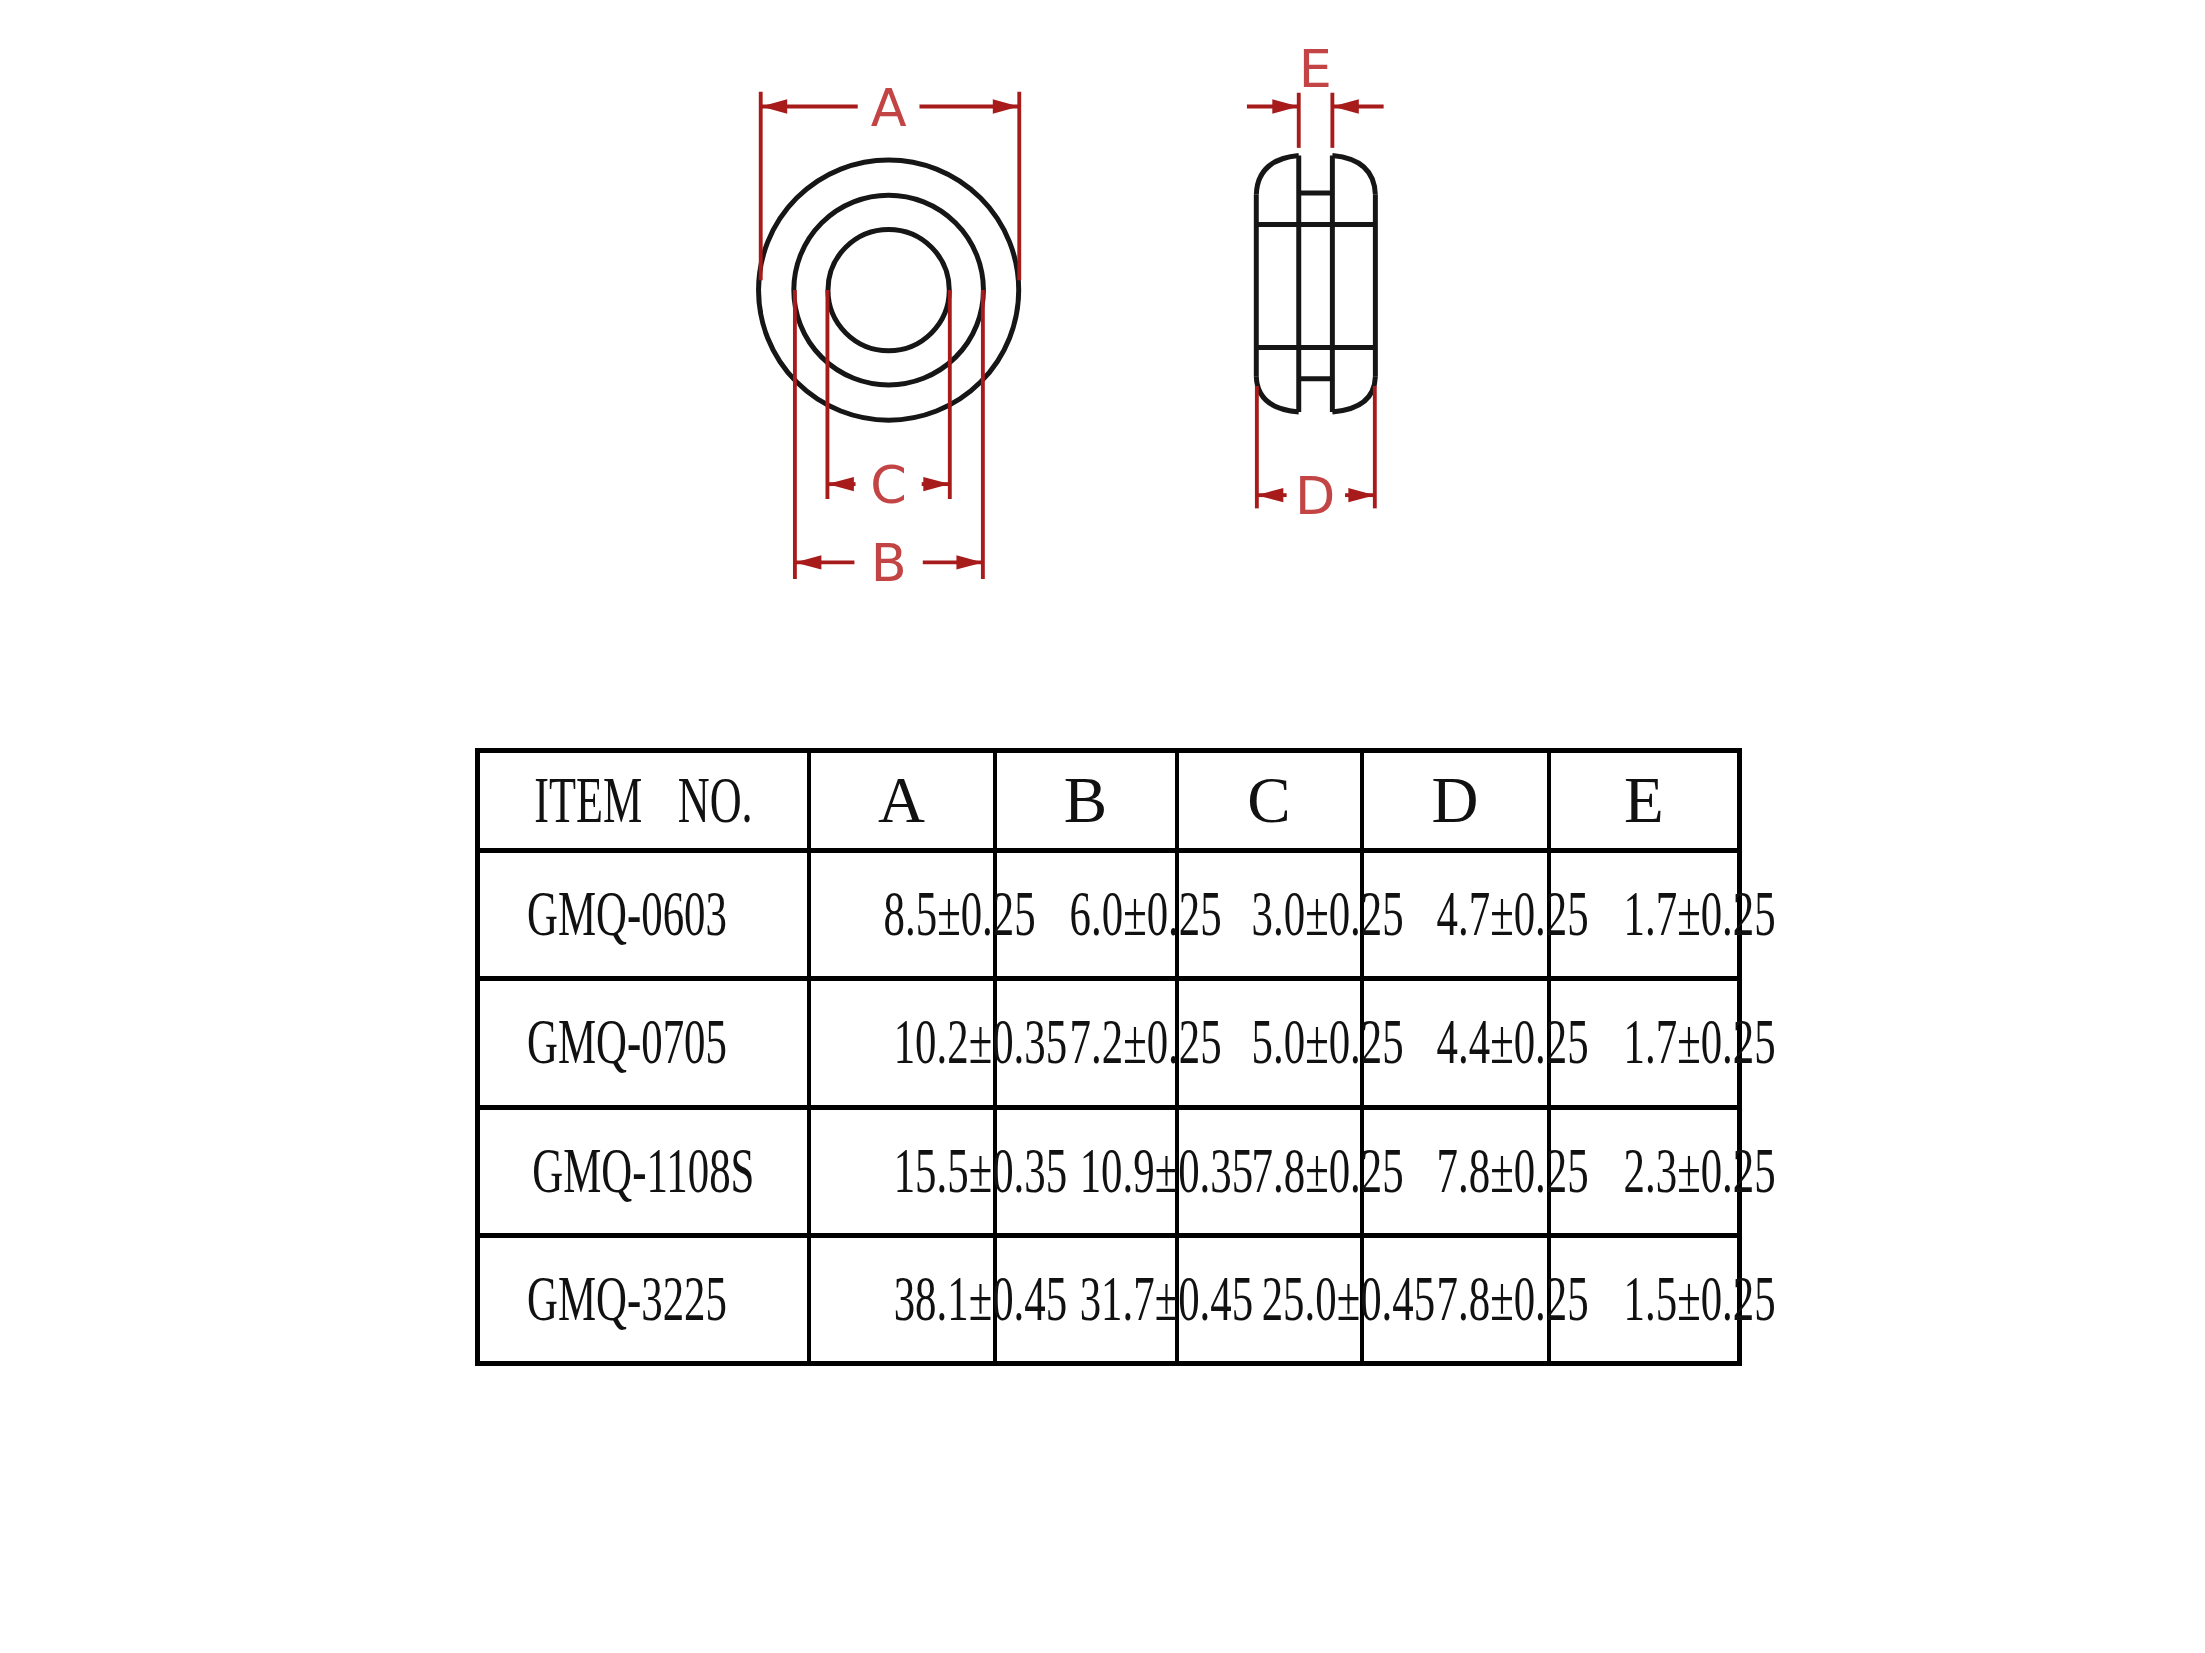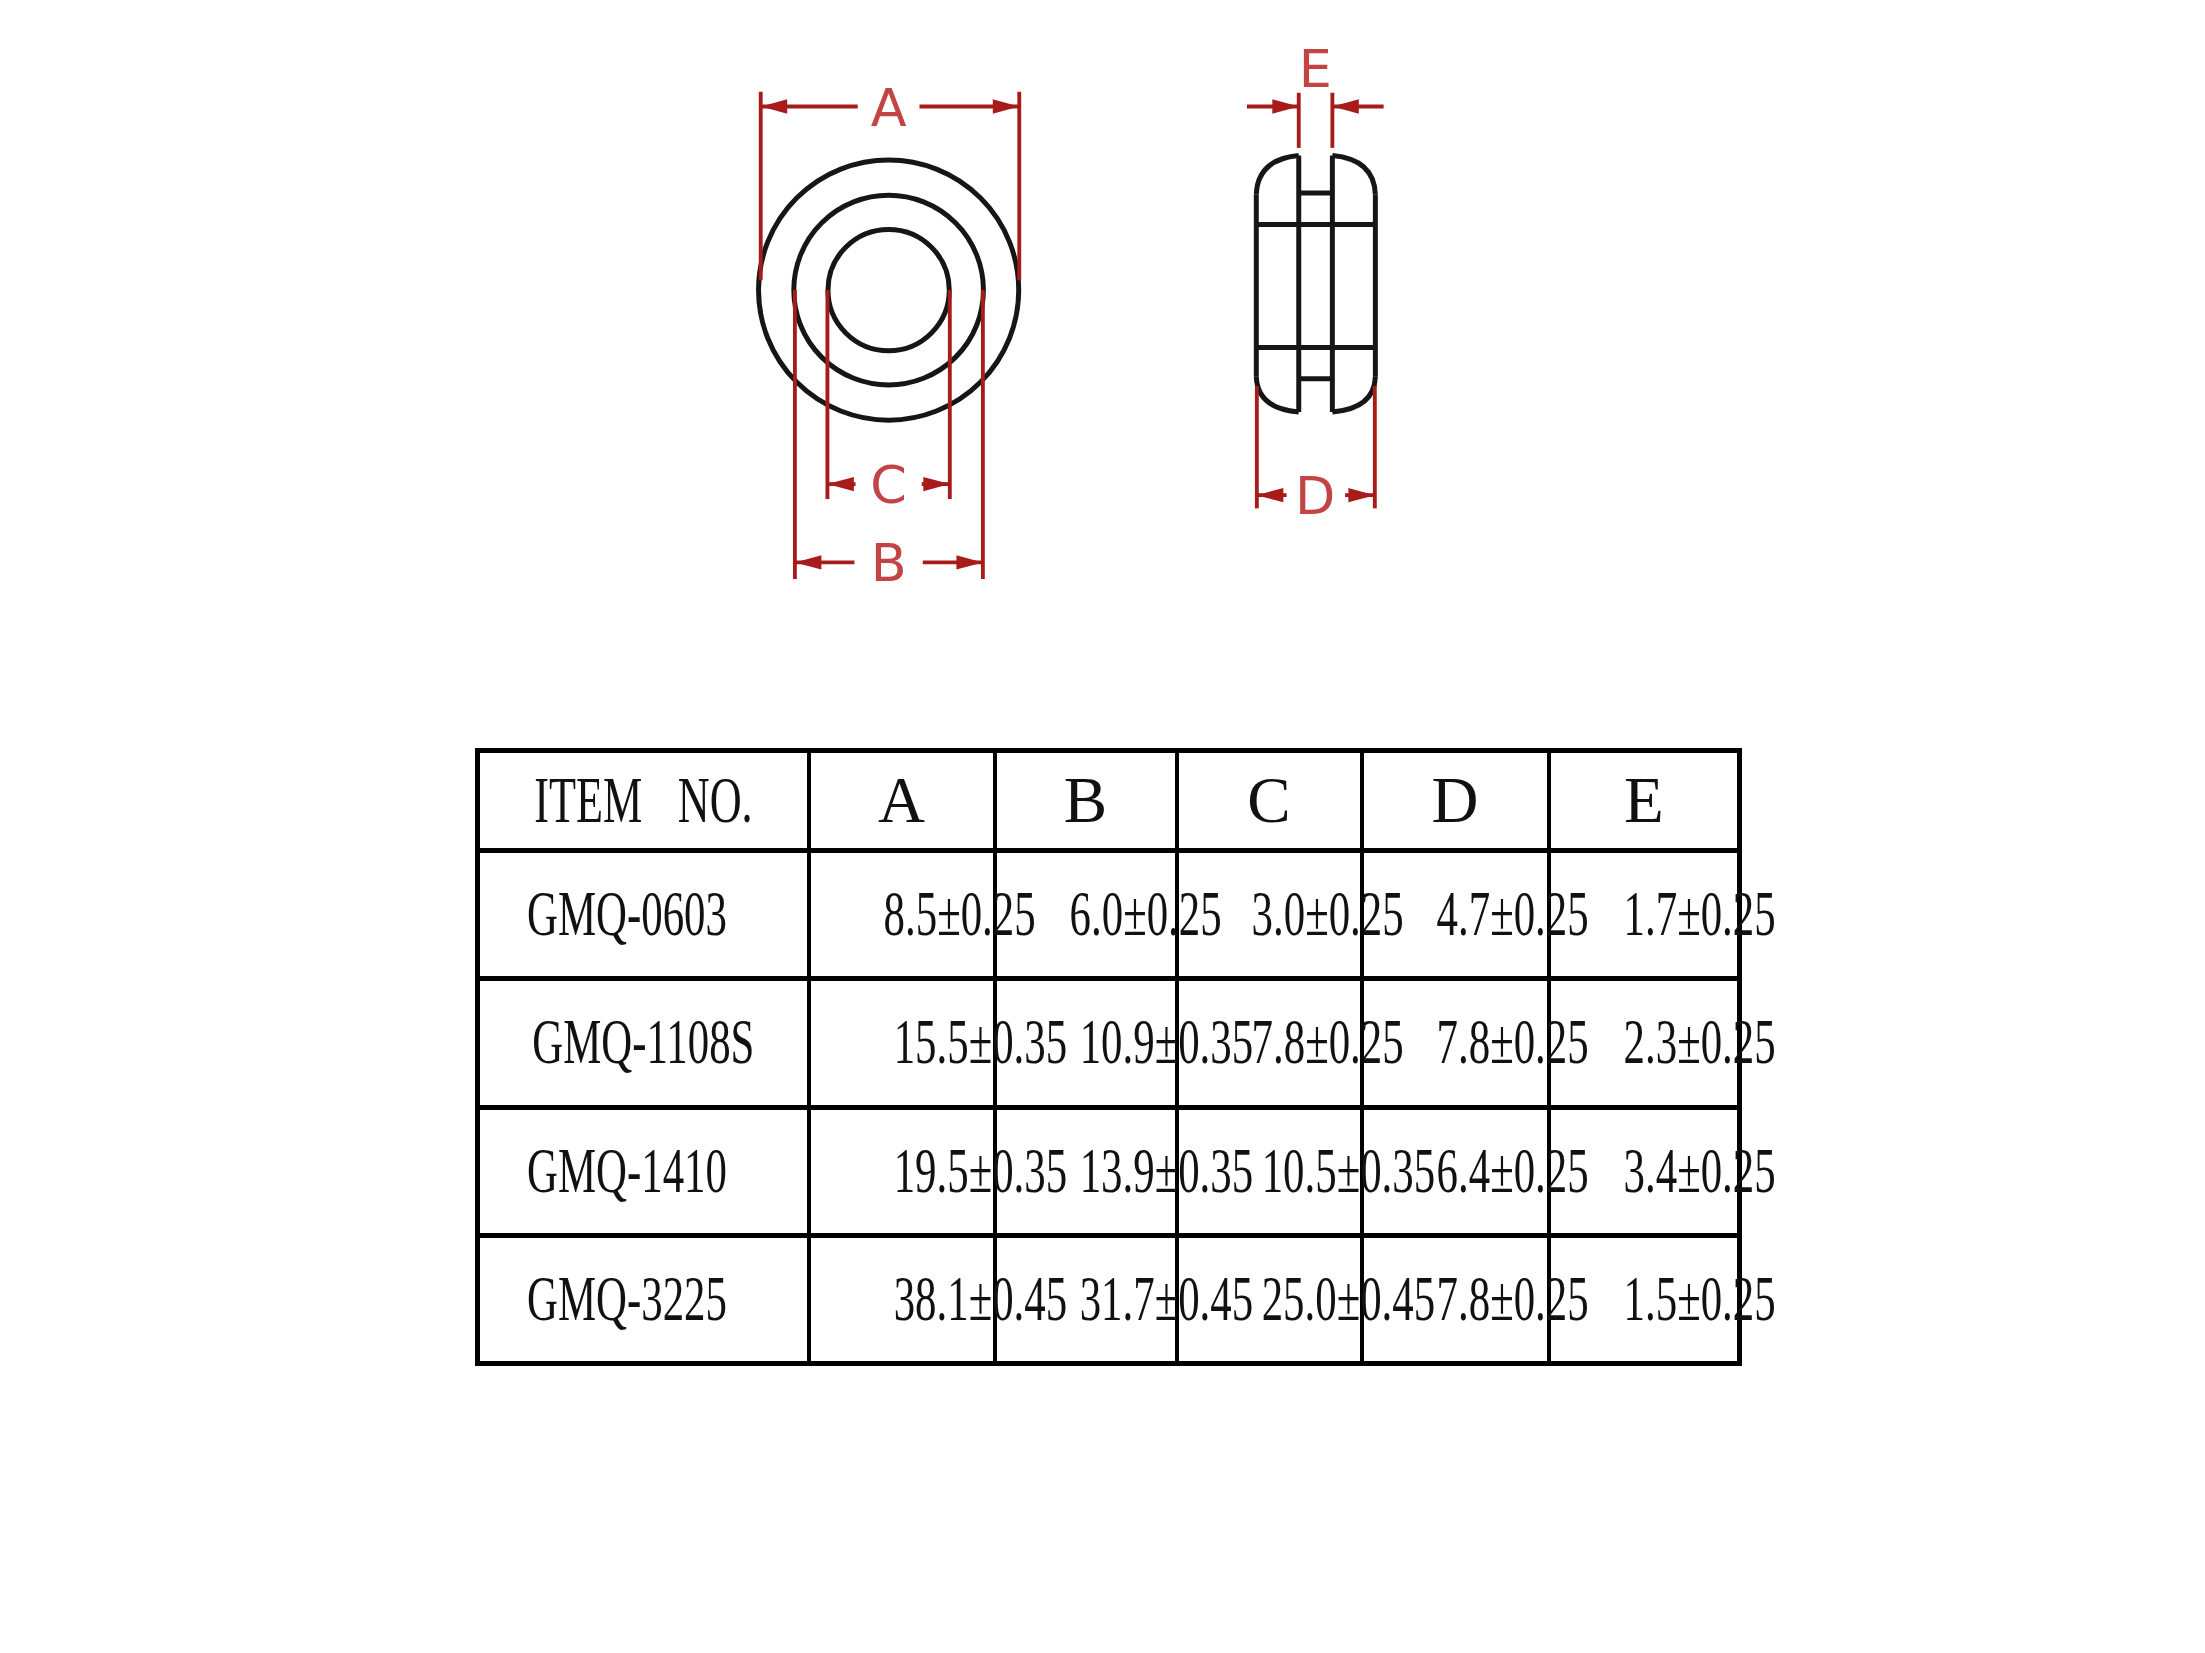--- a/index.html
+++ b/index.html
@@ -195,36 +195,36 @@
     </tr>
     <tr>
       <td class="item-cell"><span class="cstretch">GMQ-0603</span></td>
       <td class="value-cell"><span class="cstretch">8.5±0.25</span></td>
       <td class="value-cell"><span class="cstretch">6.0±0.25</span></td>
       <td class="value-cell"><span class="cstretch">3.0±0.25</span></td>
       <td class="value-cell"><span class="cstretch">4.7±0.25</span></td>
       <td class="value-cell"><span class="cstretch">1.7±0.25</span></td>
     </tr>
     <tr>
+      <td class="item-cell"><span class="cstretch">GMQ-0705</span></td>
+      <td class="value-cell"><span class="cstretch">10.2±0.35</span></td>
+      <td class="value-cell"><span class="cstretch">7.2±0.25</span></td>
+      <td class="value-cell"><span class="cstretch">5.0±0.25</span></td>
+      <td class="value-cell"><span class="cstretch">4.4±0.25</span></td>
+      <td class="value-cell"><span class="cstretch">1.7±0.25</span></td>
+    </tr>
+    <tr>
       <td class="item-cell"><span class="cstretch">GMQ-1108S</span></td>
       <td class="value-cell"><span class="cstretch">15.5±0.35</span></td>
       <td class="value-cell"><span class="cstretch">10.9±0.35</span></td>
       <td class="value-cell"><span class="cstretch">7.8±0.25</span></td>
       <td class="value-cell"><span class="cstretch">7.8±0.25</span></td>
       <td class="value-cell"><span class="cstretch">2.3±0.25</span></td>
     </tr>
     <tr>
-      <td class="item-cell"><span class="cstretch">GMQ-1410</span></td>
-      <td class="value-cell"><span class="cstretch">19.5±0.35</span></td>
-      <td class="value-cell"><span class="cstretch">13.9±0.35</span></td>
-      <td class="value-cell"><span class="cstretch">10.5±0.35</span></td>
-      <td class="value-cell"><span class="cstretch">6.4±0.25</span></td>
-      <td class="value-cell"><span class="cstretch">3.4±0.25</span></td>
-    </tr>
-    <tr>
       <td class="item-cell"><span class="cstretch">GMQ-3225</span></td>
       <td class="value-cell"><span class="cstretch">38.1±0.45</span></td>
       <td class="value-cell"><span class="cstretch">31.7±0.45</span></td>
       <td class="value-cell"><span class="cstretch">25.0±0.45</span></td>
       <td class="value-cell"><span class="cstretch">7.8±0.25</span></td>
       <td class="value-cell"><span class="cstretch">1.5±0.25</span></td>
     </tr>
   </tbody>
     </table>
 </div>

